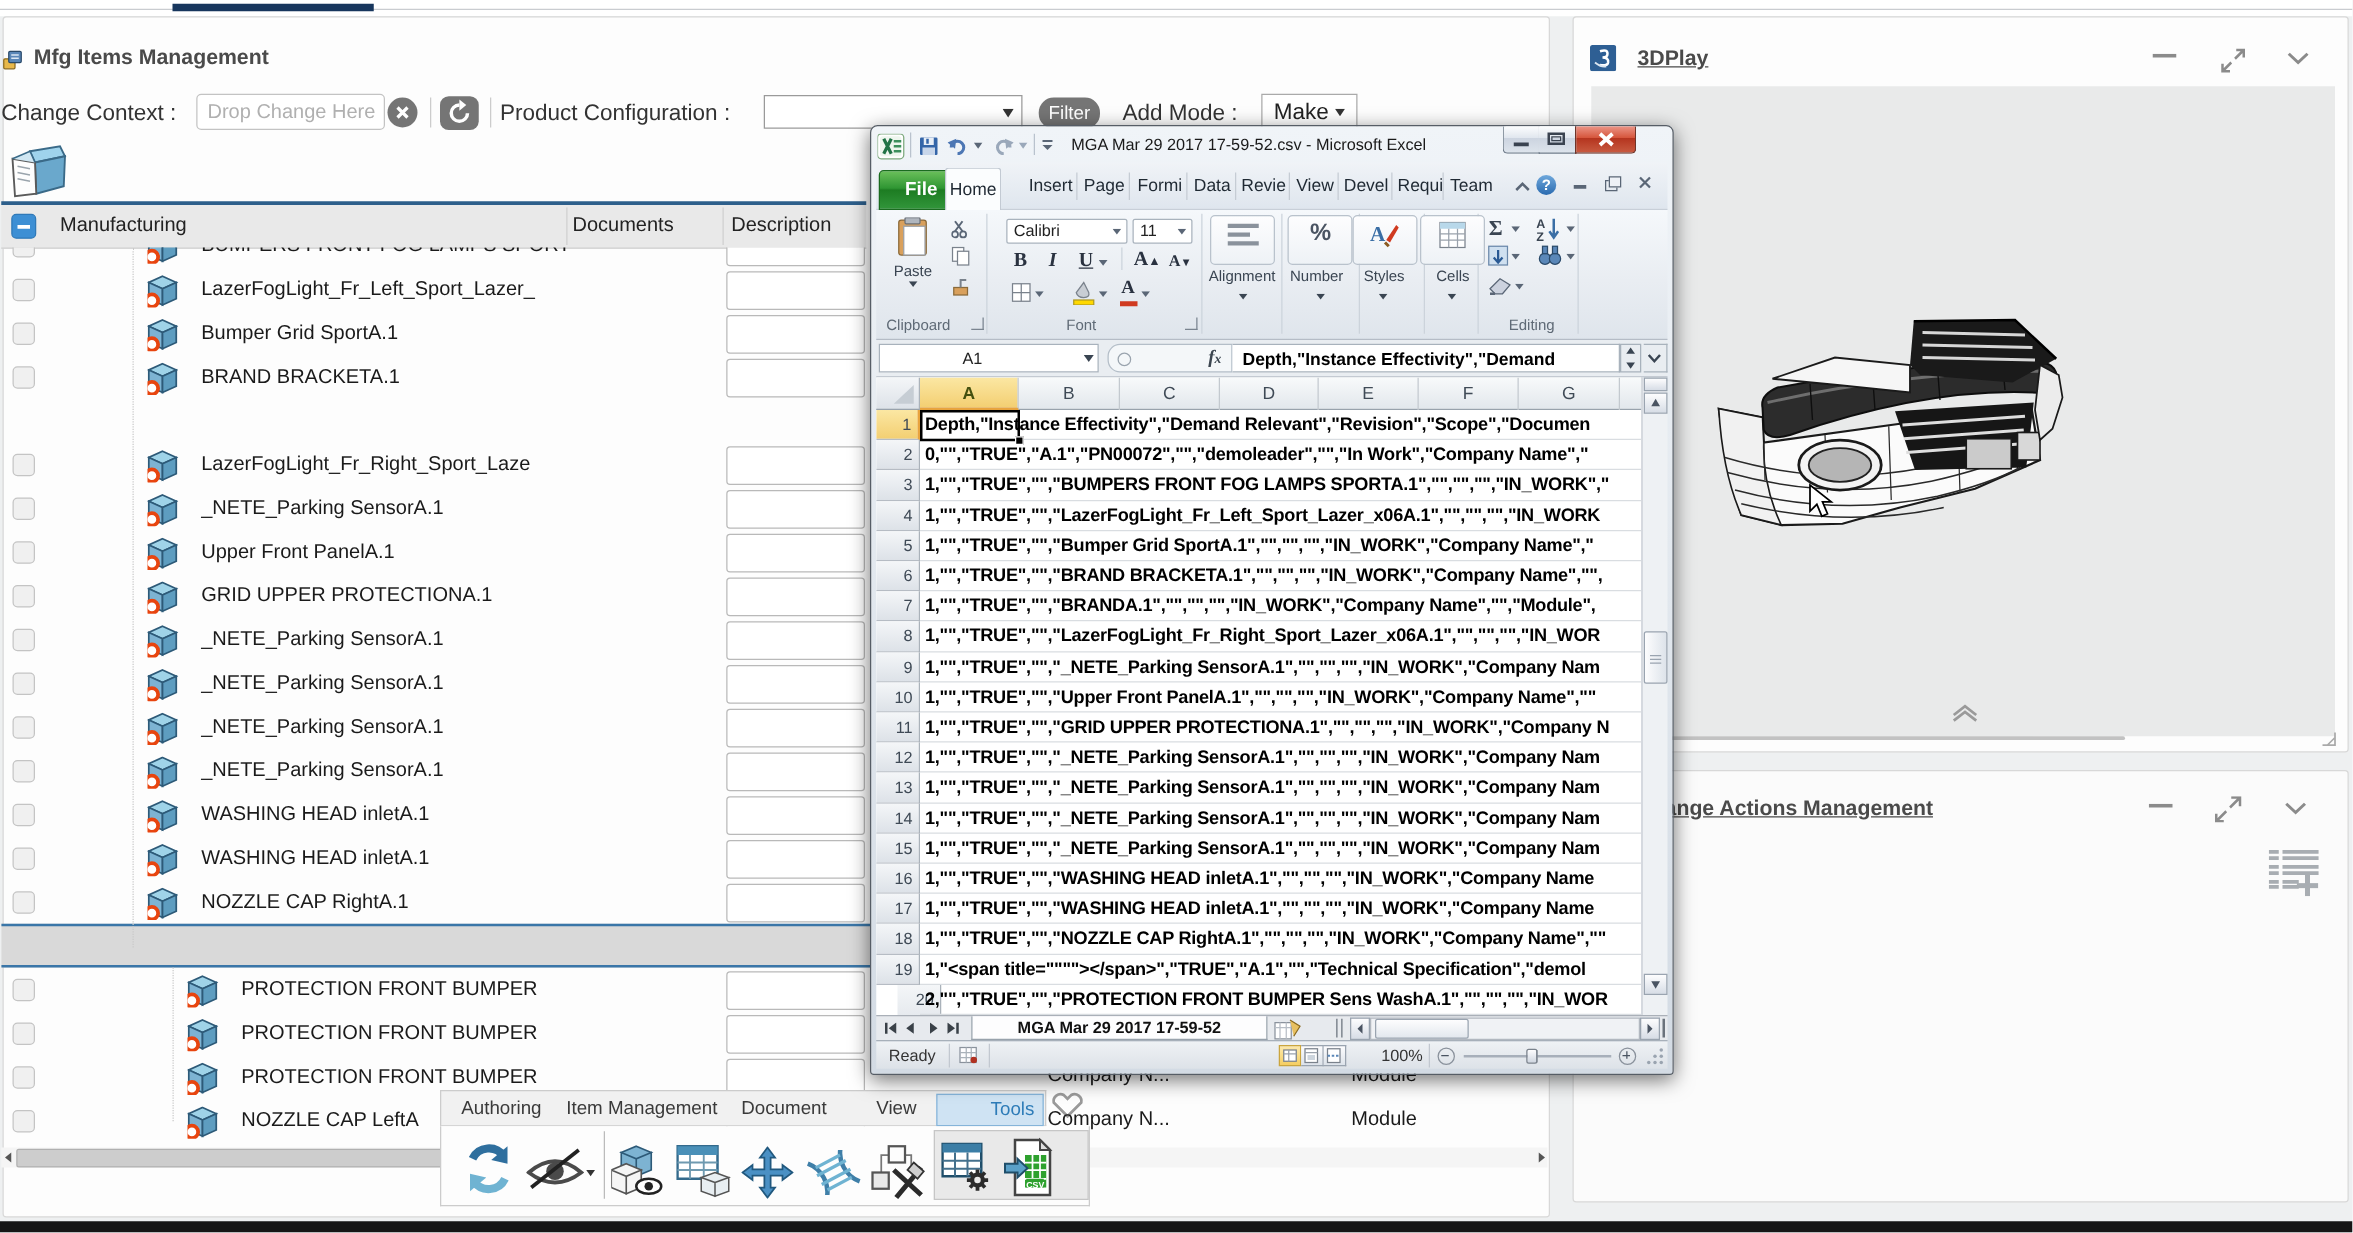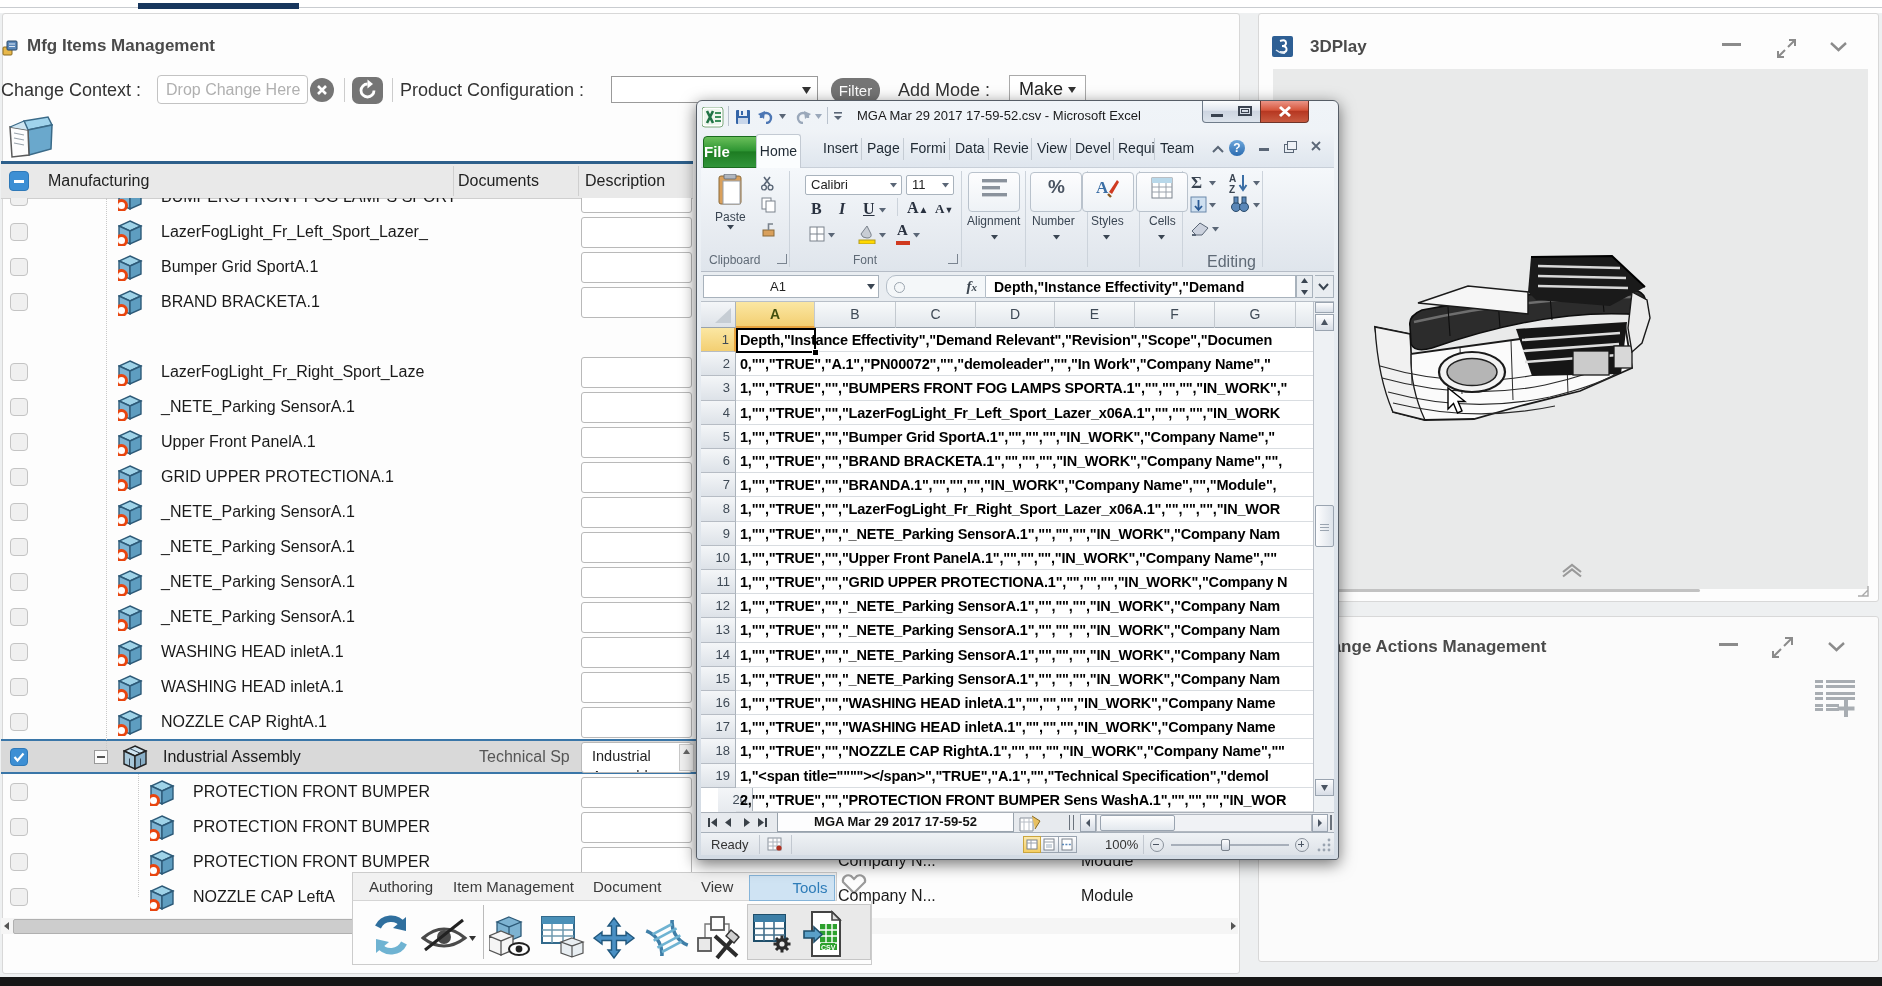--- a/index.html
+++ b/index.html
@@ -27,21 +27,21 @@
 #hthumb{left:12px;top:1px;width:343px;height:13px;background:#cdcdcd;border:1px solid #b0b0b0;border-radius:2px;}
 
 #tbar-tabs{left:352px;top:872px;width:485px;height:29px;background:#f1f1f1;border:1px solid #cccccc;border-bottom:1px solid #d5d5d5;box-sizing:border-box;font-size:15px;color:#3a3a3a;}
 #tbar-icons{left:352px;top:901px;width:520px;height:64px;background:#fdfdfd;border:1px solid #cccccc;border-top:none;box-sizing:border-box;}
 .ttab{position:absolute;top:5px;height:19px;}
 #tools-tab{left:396px;top:2px;width:86px;height:26px;background:#cfe3f3;border:1px solid #85b4d9;box-sizing:border-box;color:#2e7cb8;text-align:center;line-height:24px;padding-left:36px;}
 
 #rpanel1{left:1258px;top:13px;width:619px;height:587px;background:#fdfdfd;border:1px solid #d8d8d8;border-radius:3px;}
 #rview{left:14px;top:55px;width:595px;height:520px;background:#e9eaea;}
 #rpanel2{left:1258px;top:616px;width:619px;height:344px;background:#fbfbfb;border:1px solid #d8d8d8;border-radius:3px;}
-.phead{font-size:17px;font-weight:bold;color:#4a4a4a;}
+.phead{font-size:17px;font-weight:bold;color:#4a4a4a;text-decoration:underline;}
 
 #bbar{left:0;top:977px;width:1882px;height:9px;background:#161616;}
 
 #xl{left:696px;top:100px;width:641px;height:758px;background:linear-gradient(#f0f4f8,#d3dbe4);border:1px solid #565d66;border-radius:6px 6px 3px 3px;box-shadow:0 4px 16px rgba(0,0,0,0.55);}
 </style>
 </head>
 <body>
 <div class="abs" id="topstrip"></div>
 <div class="abs" style="left:0;top:7px;width:1882px;height:1px;background:#c9ccd0;"></div>
 <div class="abs" id="topnavy"></div>
@@ -232,41 +232,20 @@
       <span class="desc"></span>
     </div>
 <div class="trow" style="top:507px;">
       <span class="cb"></span>
       <svg style="position:absolute;left:117px;top:5px;" width="25" height="26">
         <use href="#cube"></use>
       </svg>
       <span class="itxt" style="left:160px;">NOZZLE CAP RightA.1</span>
       <span class="desc"></span>
     </div>
-<div class="trow" style="top:542px;">
-      <span class="cb" style="background:#3d8fd4;border-color:#2f79b8;">
-        <svg width="16" height="16" style="position:absolute;left:0px;top:0px">
-          <path d="M3.5 8 L6.5 11.5 L12.5 4.5" stroke="#fff" stroke-width="2.2" fill="none"></path>
-        </svg>
-      </span>
-      <span style="position:absolute;left:93px;top:10px;width:14px;height:14px;border:1px solid #999;background:#fbfbfb;box-sizing:border-box;">
-        <span style="position:absolute;left:2px;top:5px;width:8px;height:2px;background:#555;"></span>
-      </span>
-      <svg style="position:absolute;left:122px;top:5px;" width="25" height="26">
-        <use href="#cubeg"></use>
-      </svg>
-      <span class="itxt" style="left:162px;">Industrial Assembly</span>
-      <span class="itxt" style="left:478px;width:97px;overflow:hidden;color:#555;">Technical Sp</span>
-      <span class="desc" style="font-size:14.5px;color:#222;padding:3px 0 0 10px;line-height:20px;overflow:hidden;">Industrial<br>Assembly</span>
-      <span style="position:absolute;left:678px;top:4px;width:15px;height:27px;background:#f0f0f0;border:1px solid #c9c9c9;box-sizing:border-box;">
-        <svg width="13" height="12" style="position:absolute;left:0;top:1px;">
-          <path d="M6.5 3 L10 8 L3 8 Z" fill="#666"></path>
-        </svg>
-      </span>
-    </div>
 <div class="trow" style="top:577px;">
       <span class="cb"></span>
       <svg style="position:absolute;left:149px;top:5px;" width="25" height="26">
         <use href="#cube"></use>
       </svg>
       <span class="itxt" style="left:192px;">PROTECTION FRONT BUMPER</span>
       <span class="desc"></span>
     </div>
 <div class="trow" style="top:612px;">
       <span class="cb"></span>
@@ -514,21 +493,21 @@
     </div>
 <div style="position:absolute;left:534px;top:0px;width:30px;height:22px;background:linear-gradient(#fcfdfe,#e0e6ee 45%,#ccd4e0 46%,#dde4ec);border:1px solid #6f7c8a;border-top:none;border-left:none;box-sizing:border-box;">
       <span style="position:absolute;left:7px;top:5px;width:14px;height:10px;border:2px solid #3a4350;box-sizing:border-box;"></span>
       <span style="position:absolute;left:10px;top:8px;width:8px;height:4px;border:1.5px solid #3a4350;box-sizing:border-box;"></span>
     </div>
 <div style="position:absolute;left:563px;top:0px;width:49px;height:22px;background:linear-gradient(#eb9486,#d5543a 45%,#b5351f 46%,#c85a40);border:1px solid #6f3428;border-top:none;border-radius:0 0 4px 0;box-sizing:border-box;"><svg width="49" height="22">
         <path d="M19 6 L29 15 M29 6 L19 15" stroke="#fff" stroke-width="3"></path>
       </svg></div>
 
 <div style="position:absolute;left:4px;top:29px;width:633px;height:38px;background:linear-gradient(#f0f3f7,#dfe6ee);border-bottom:1px solid #c8cfd8;box-sizing:border-box;">
-  <div style="position:absolute;left:2px;top:6px;width:68px;height:32px;background:linear-gradient(#6abf5a,#2f9633 45%,#1d7c22 50%,#31953a);border:1px solid #1a6b1f;border-radius:4px 4px 0 0;box-sizing:border-box;color:#fff;font-weight:bold;font-size:15px;line-height:30px;">File</div>
+  <div style="position:absolute;left:2px;top:6px;width:68px;height:32px;background:linear-gradient(#6abf5a,#2f9633 45%,#1d7c22 50%,#31953a);border:1px solid #1a6b1f;border-radius:4px 4px 0 0;box-sizing:border-box;color:#fff;font-weight:bold;font-size:15px;text-align:center;line-height:30px;">File</div>
   <div style="position:absolute;left:55px;top:4px;width:45px;height:34px;background:#fbfdfe;border:1px solid #c3cad3;border-bottom:none;border-radius:3px 3px 0 0;box-sizing:border-box;font-size:14px;color:#1f2933;text-align:center;line-height:32px;">Home</div>
   <span style="position:absolute;left:122px;top:10px;font-size:14px;color:#1f2933;">Insert</span>
   <span style="position:absolute;left:160px;top:8px;width:1px;height:22px;background:#c5ccd4;"></span>
   <span style="position:absolute;left:166px;top:10px;font-size:14px;color:#1f2933;">Page</span>
   <span style="position:absolute;left:202px;top:8px;width:1px;height:22px;background:#c5ccd4;"></span>
   <span style="position:absolute;left:209px;top:10px;font-size:14px;color:#1f2933;">Formi</span>
   <span style="position:absolute;left:248px;top:8px;width:1px;height:22px;background:#c5ccd4;"></span>
   <span style="position:absolute;left:254px;top:10px;font-size:14px;color:#1f2933;">Data</span>
   <span style="position:absolute;left:287px;top:8px;width:1px;height:22px;background:#c5ccd4;"></span>
   <span style="position:absolute;left:292px;top:10px;font-size:14px;color:#1f2933;">Revie</span>
@@ -690,21 +669,21 @@
   <svg style="position:absolute;left:552px;top:35px;" width="8" height="5">
         <path d="M0 0 L7 0 L3.5 4.5 Z" fill="#5a6676"></path>
       </svg>
   <svg style="position:absolute;left:489px;top:53px;" width="20" height="16" viewBox="0 0 20 16">
         <path d="M2 10 L10 2 L18 7 L12 14 L6 14 Z" fill="#ccd2de" stroke="#5a6676"></path>
         <path d="M6 14 L2 14" stroke="#5a6676" stroke-width="2"></path>
       </svg>
   <svg style="position:absolute;left:511px;top:59px;" width="8" height="5">
         <path d="M0 0 L7 0 L3.5 4.5 Z" fill="#5a6676"></path>
       </svg>
-  <span style="position:absolute;left:506px;top:85px;font-size:16px;color:#5f6a76;">Editing</span>
+  <span style="position:absolute;left:506px;top:85px;font-size:12px;color:#5f6a76;">Editing</span>
 </div>
 
 <div style="position:absolute;left:4px;top:171px;width:633px;height:30px;background:#e9edf1;border-bottom:1px solid #b8bfc8;box-sizing:border-box;">
   <div style="position:absolute;left:2px;top:3px;width:176px;height:23px;background:#fff;border:1px solid #a8b2bc;box-sizing:border-box;font-size:13px;color:#222;padding:3px 0 0 66px;">A1</div>
   <svg style="position:absolute;left:166px;top:12px;" width="9" height="6">
         <path d="M0 0 L8 0 L4 5.5 Z" fill="#3a4552"></path>
       </svg>
   <div style="position:absolute;left:185px;top:3px;width:100px;height:23px;background:#f4f7f9;border:1px solid #b4bec8;border-radius:10px 0 0 10px;box-sizing:border-box;">
         <span style="position:absolute;left:7px;top:6px;width:9px;height:9px;border:1.4px solid #9aa4ae;border-radius:50%;"></span>
         <span style="position:absolute;right:8px;top:2px;font-size:15px;font-style:italic;font-family:'Liberation Serif',serif;color:#3c4650;font-weight:bold;">f<span style="font-size:11px;">x</span></span>

